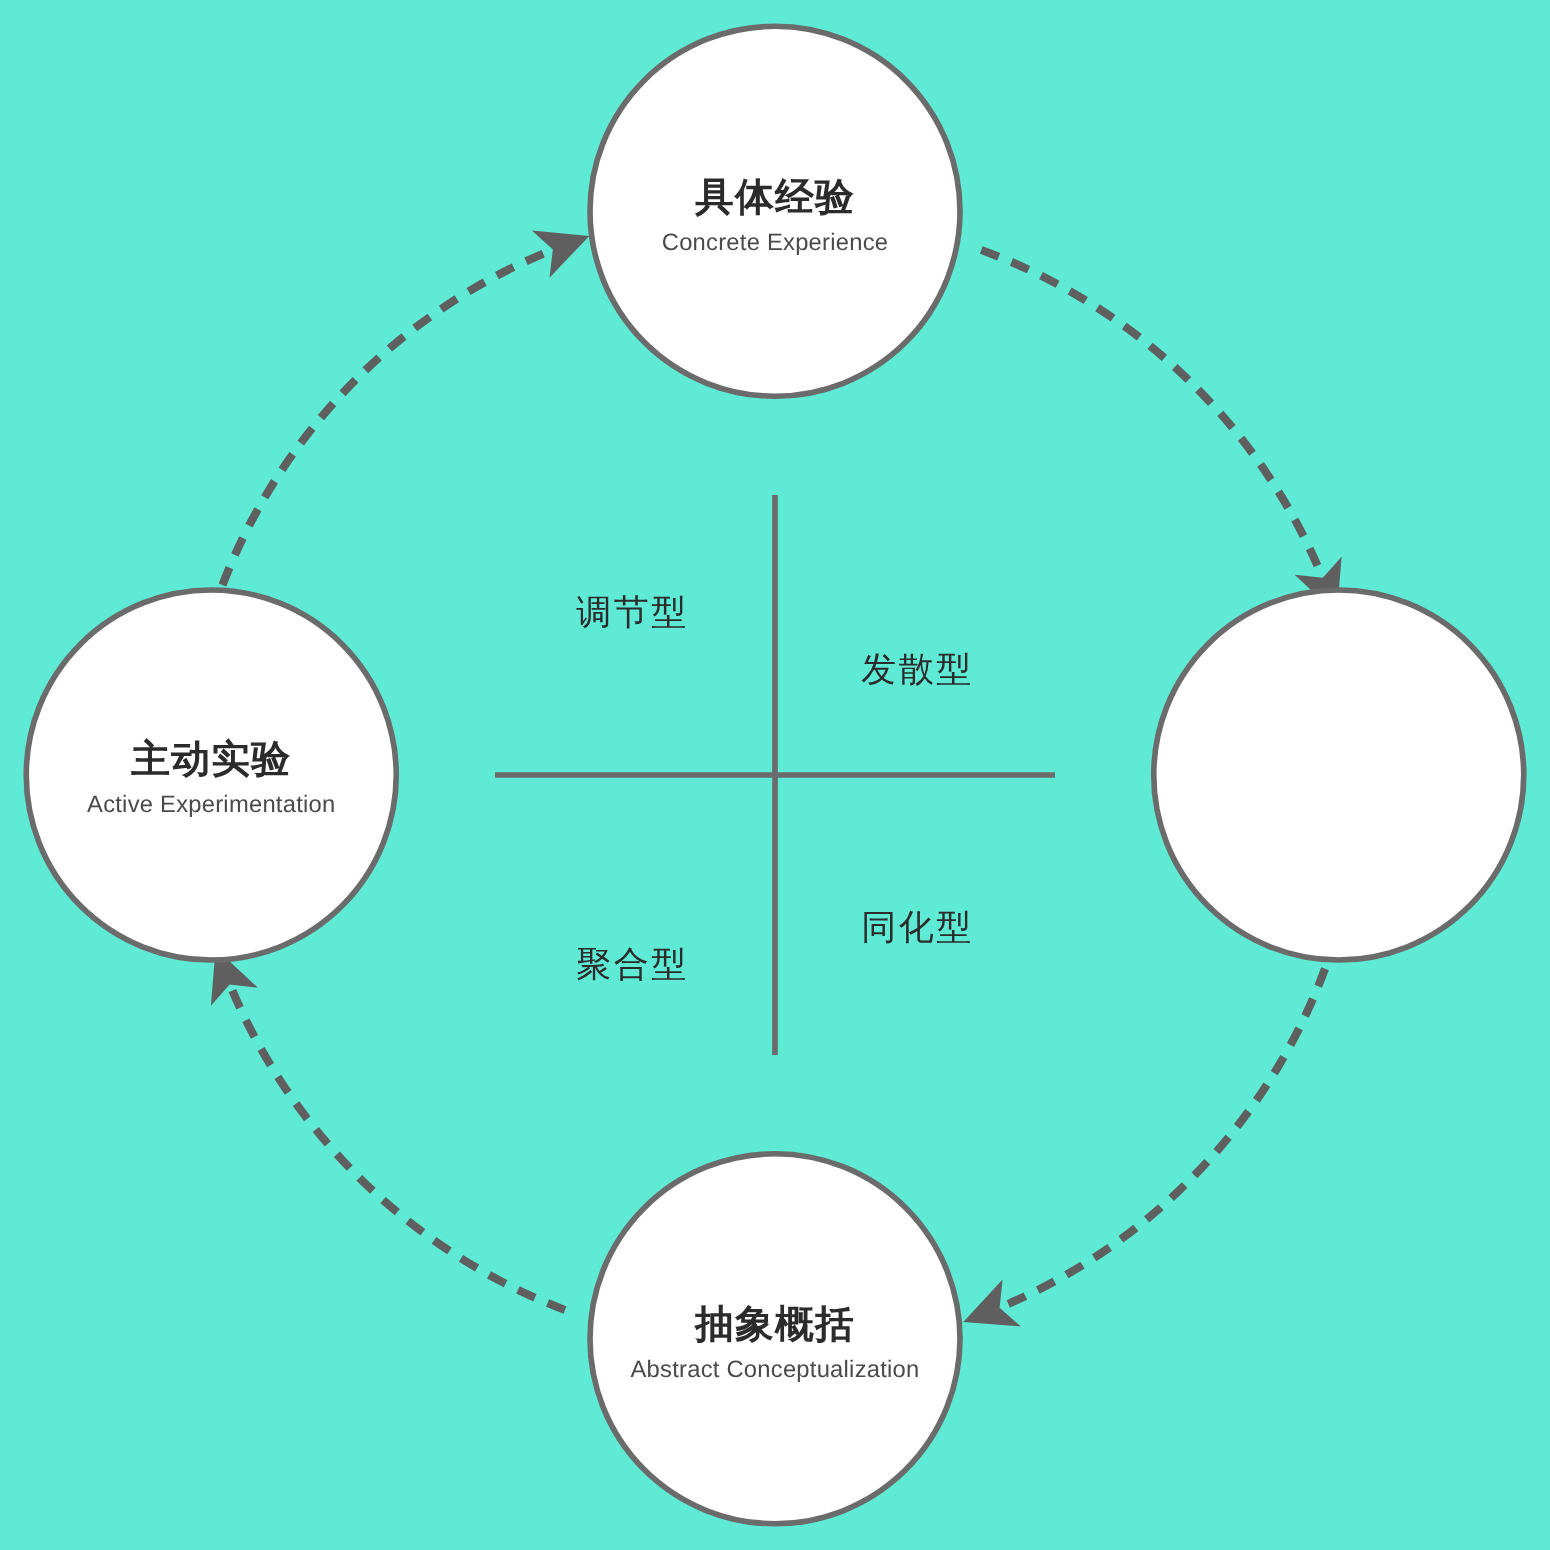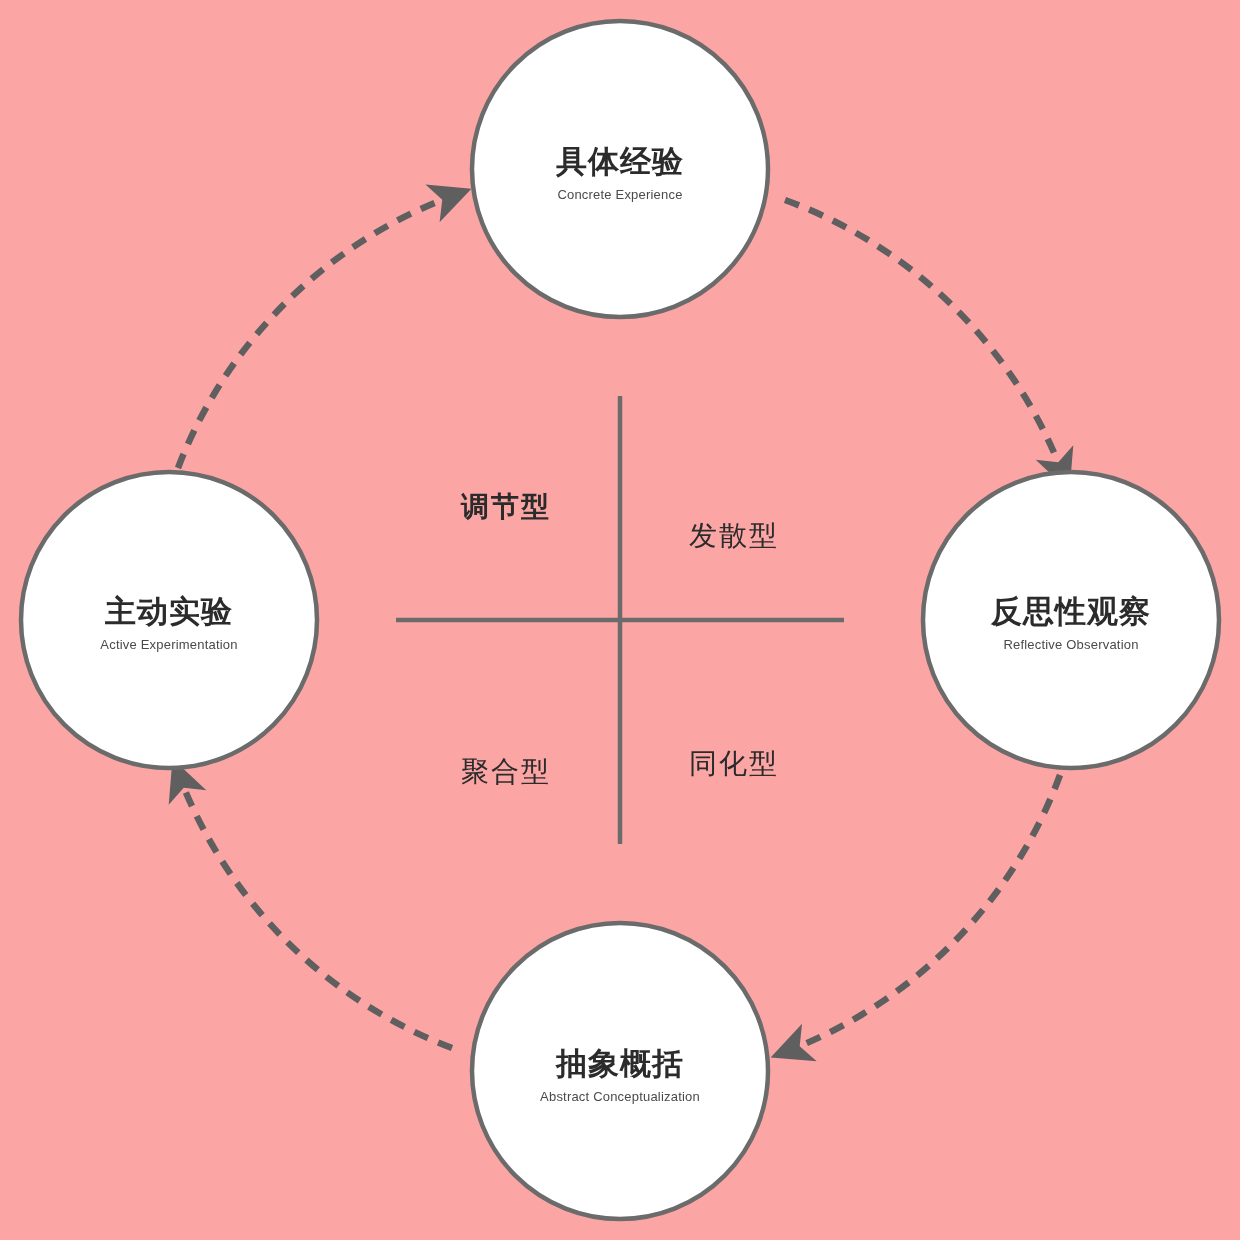--- a/index.html
+++ b/index.html
@@ -11,21 +11,21 @@
   body {
     width: 1240px;
     height: 1240px;
     font-family: "Liberation Sans", "DejaVu Sans", sans-serif;
     overflow: hidden;
   }
   #diagram-root {
     position: relative;
     width: 1240px;
     height: 1240px;
-    background: #fca5a5;
+    background: #5eead4;
   }
   #diagram-svg {
     position: absolute;
     top: 0;
     left: 0;
     width: 1240px;
     height: 1240px;
     display: block;
   }
   .node-label {
@@ -38,21 +38,21 @@
   .node-label .zh {
     display: block;
     font-size: 31px;
     font-weight: bold;
     color: #2b2b2b;
     letter-spacing: 1px;
     line-height: 1.25;
   }
   .node-label .en {
     display: block;
-    font-size: 13px;
+    font-size: 19px;
     font-weight: normal;
     color: #4a4a4a;
     letter-spacing: 0.2px;
     line-height: 1.5;
     margin-top: 3px;
   }
   .quadrant-label {
     position: absolute;
     transform: translate(-50%, -50%);
     font-size: 28px;
@@ -96,33 +96,29 @@
       <circle cx="620" cy="1071" r="148" fill="#ffffff" stroke="#6b6b6b" stroke-width="4.5"></circle>
       <circle cx="169" cy="620" r="148" fill="#ffffff" stroke="#6b6b6b" stroke-width="4.5"></circle>
     </g>
   </svg>
 
   <div class="node-label" style="left:620px; top:174px;">
     <span class="zh">具体经验</span>
     <span class="en">Concrete Experience</span>
   </div>
 
-  <div class="node-label" style="left:1071px; top:624px;">
-    <span class="zh">反思性观察</span>
-    <span class="en">Reflective Observation</span>
-  </div>
 
   <div class="node-label" style="left:169px; top:624px;">
     <span class="zh">主动实验</span>
     <span class="en">Active Experimentation</span>
   </div>
 
   <div class="node-label" style="left:620px; top:1076px;">
     <span class="zh">抽象概括</span>
     <span class="en">Abstract Conceptualization</span>
   </div>
 
-  <div class="quadrant-label" style="left:506px; top:507px;font-weight:bold;">调节型</div>
+  <div class="quadrant-label" style="left:506px; top:490px;">调节型</div>
   <div class="quadrant-label" style="left:734px; top:536px;">发散型</div>
   <div class="quadrant-label" style="left:506px; top:772px;">聚合型</div>
-  <div class="quadrant-label" style="left:734px; top:764px;">同化型</div>
+  <div class="quadrant-label" style="left:734px; top:742px;">同化型</div>
 
 </div>
 
 </body></html>

